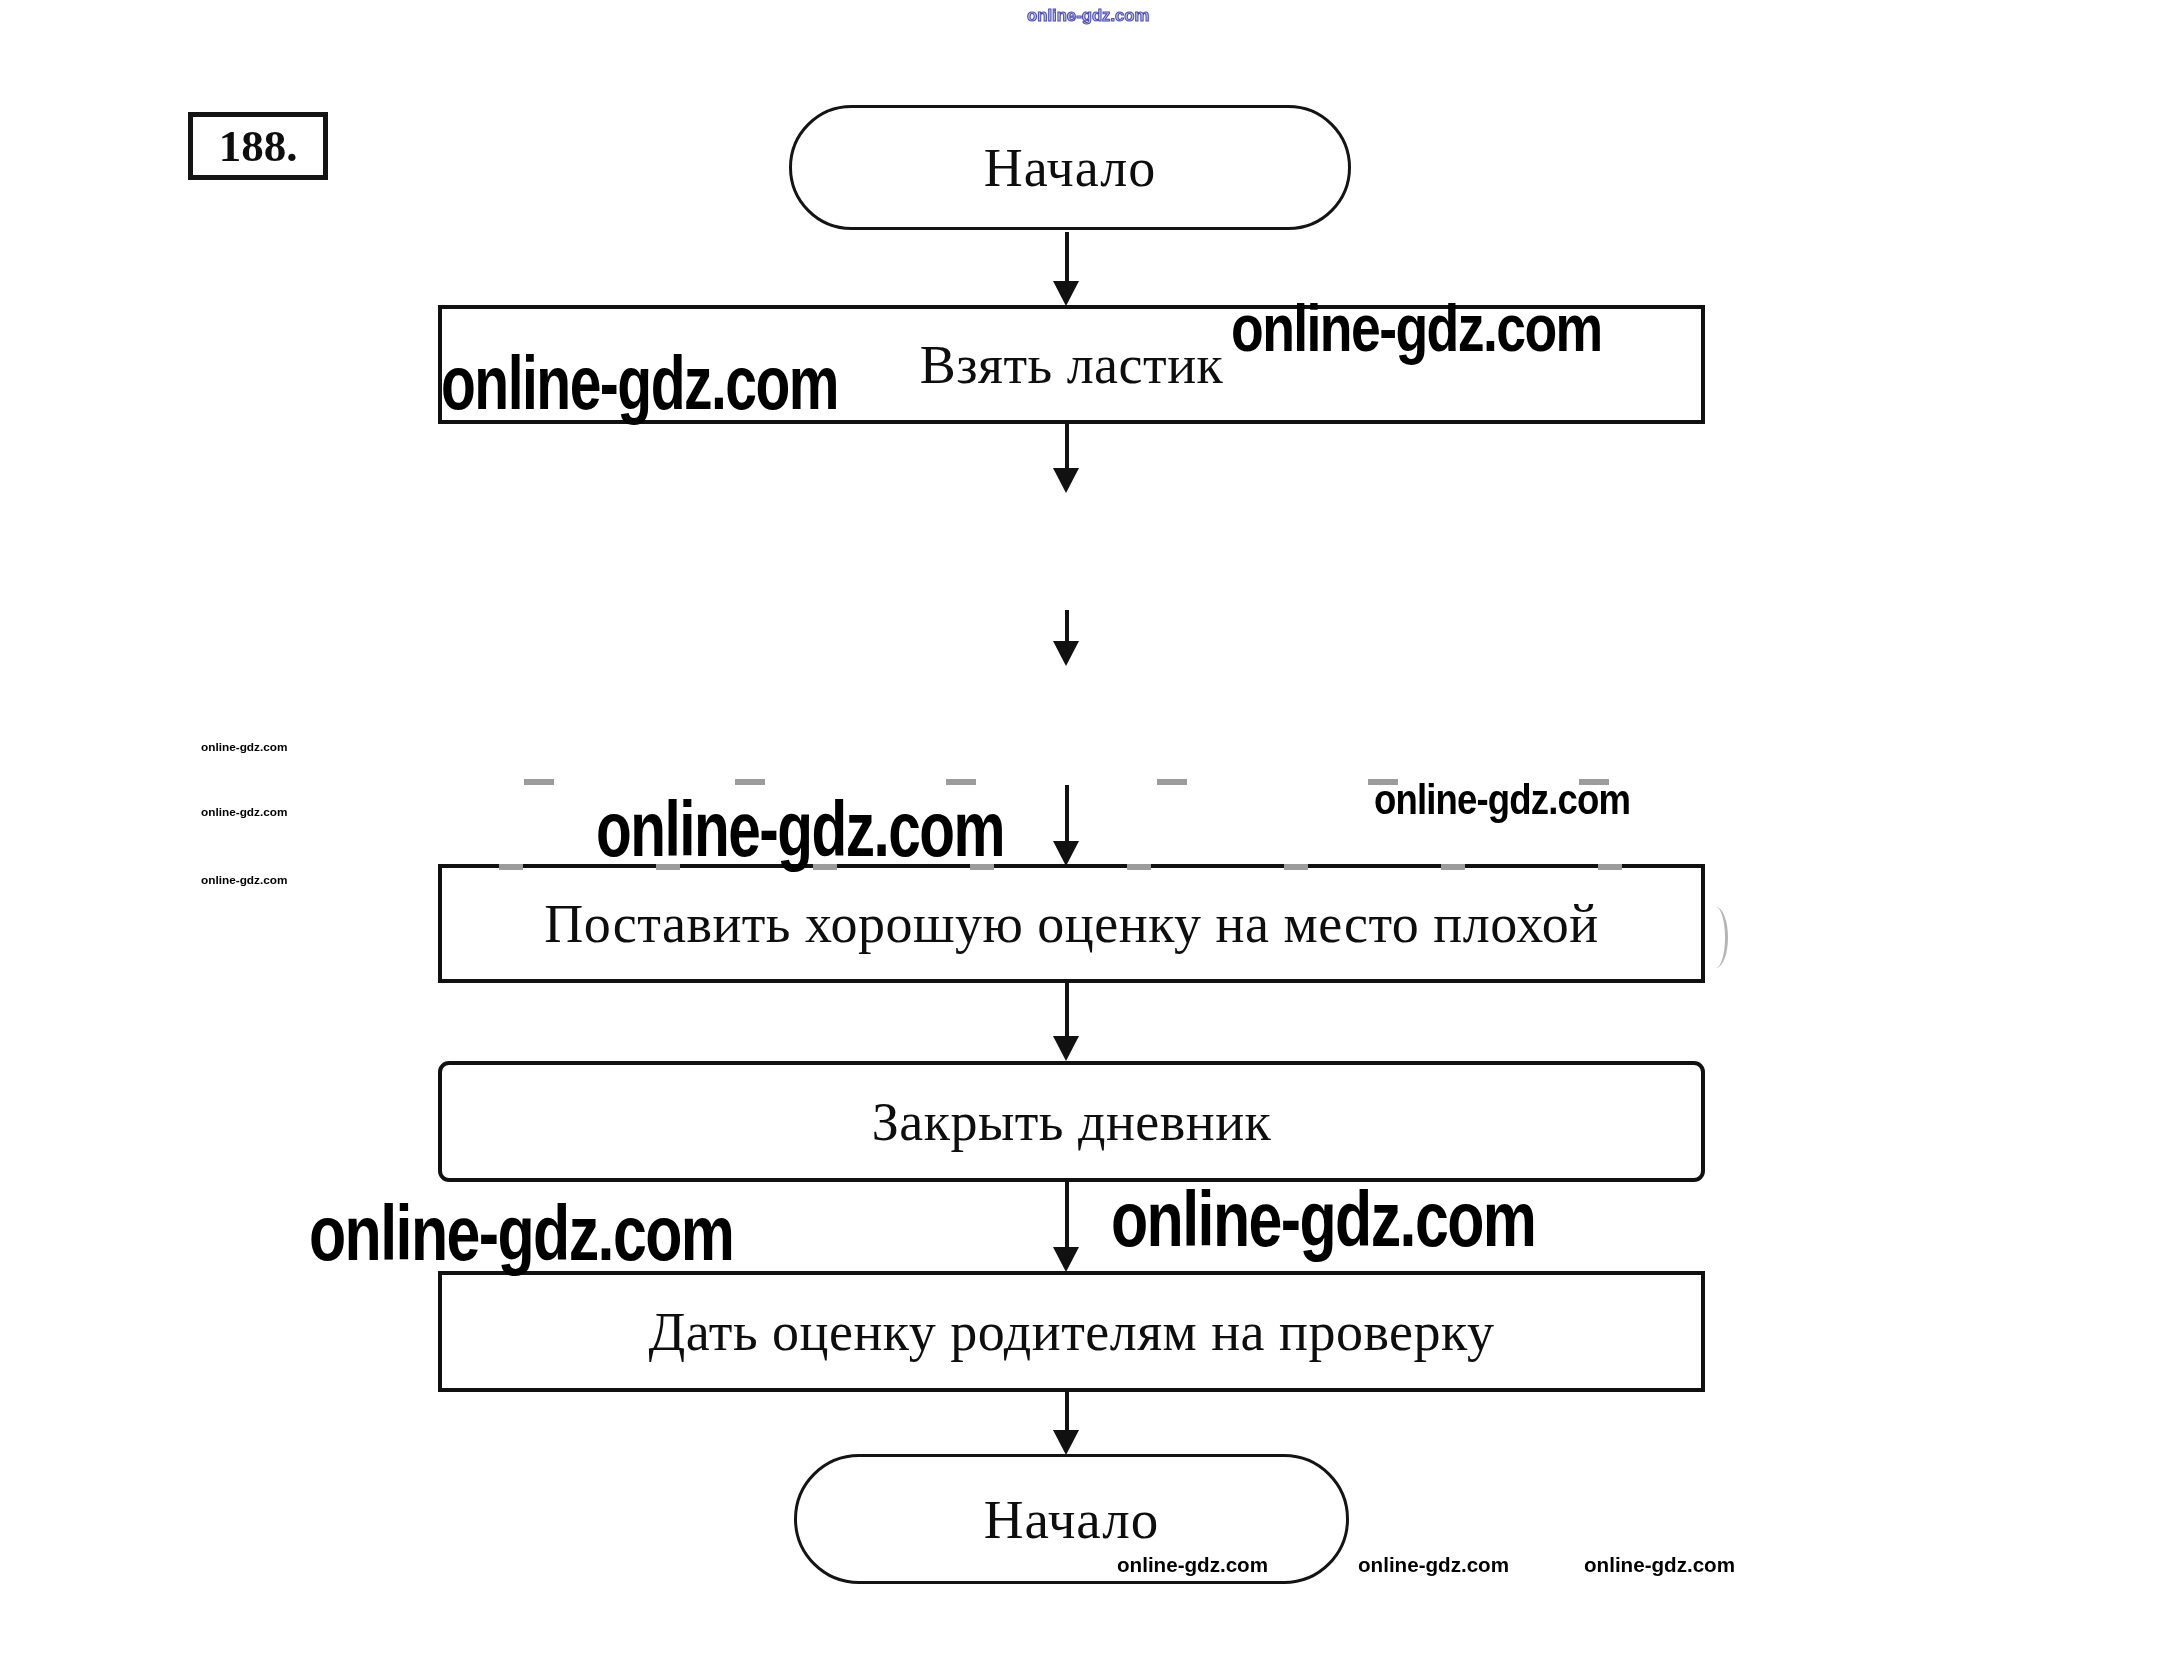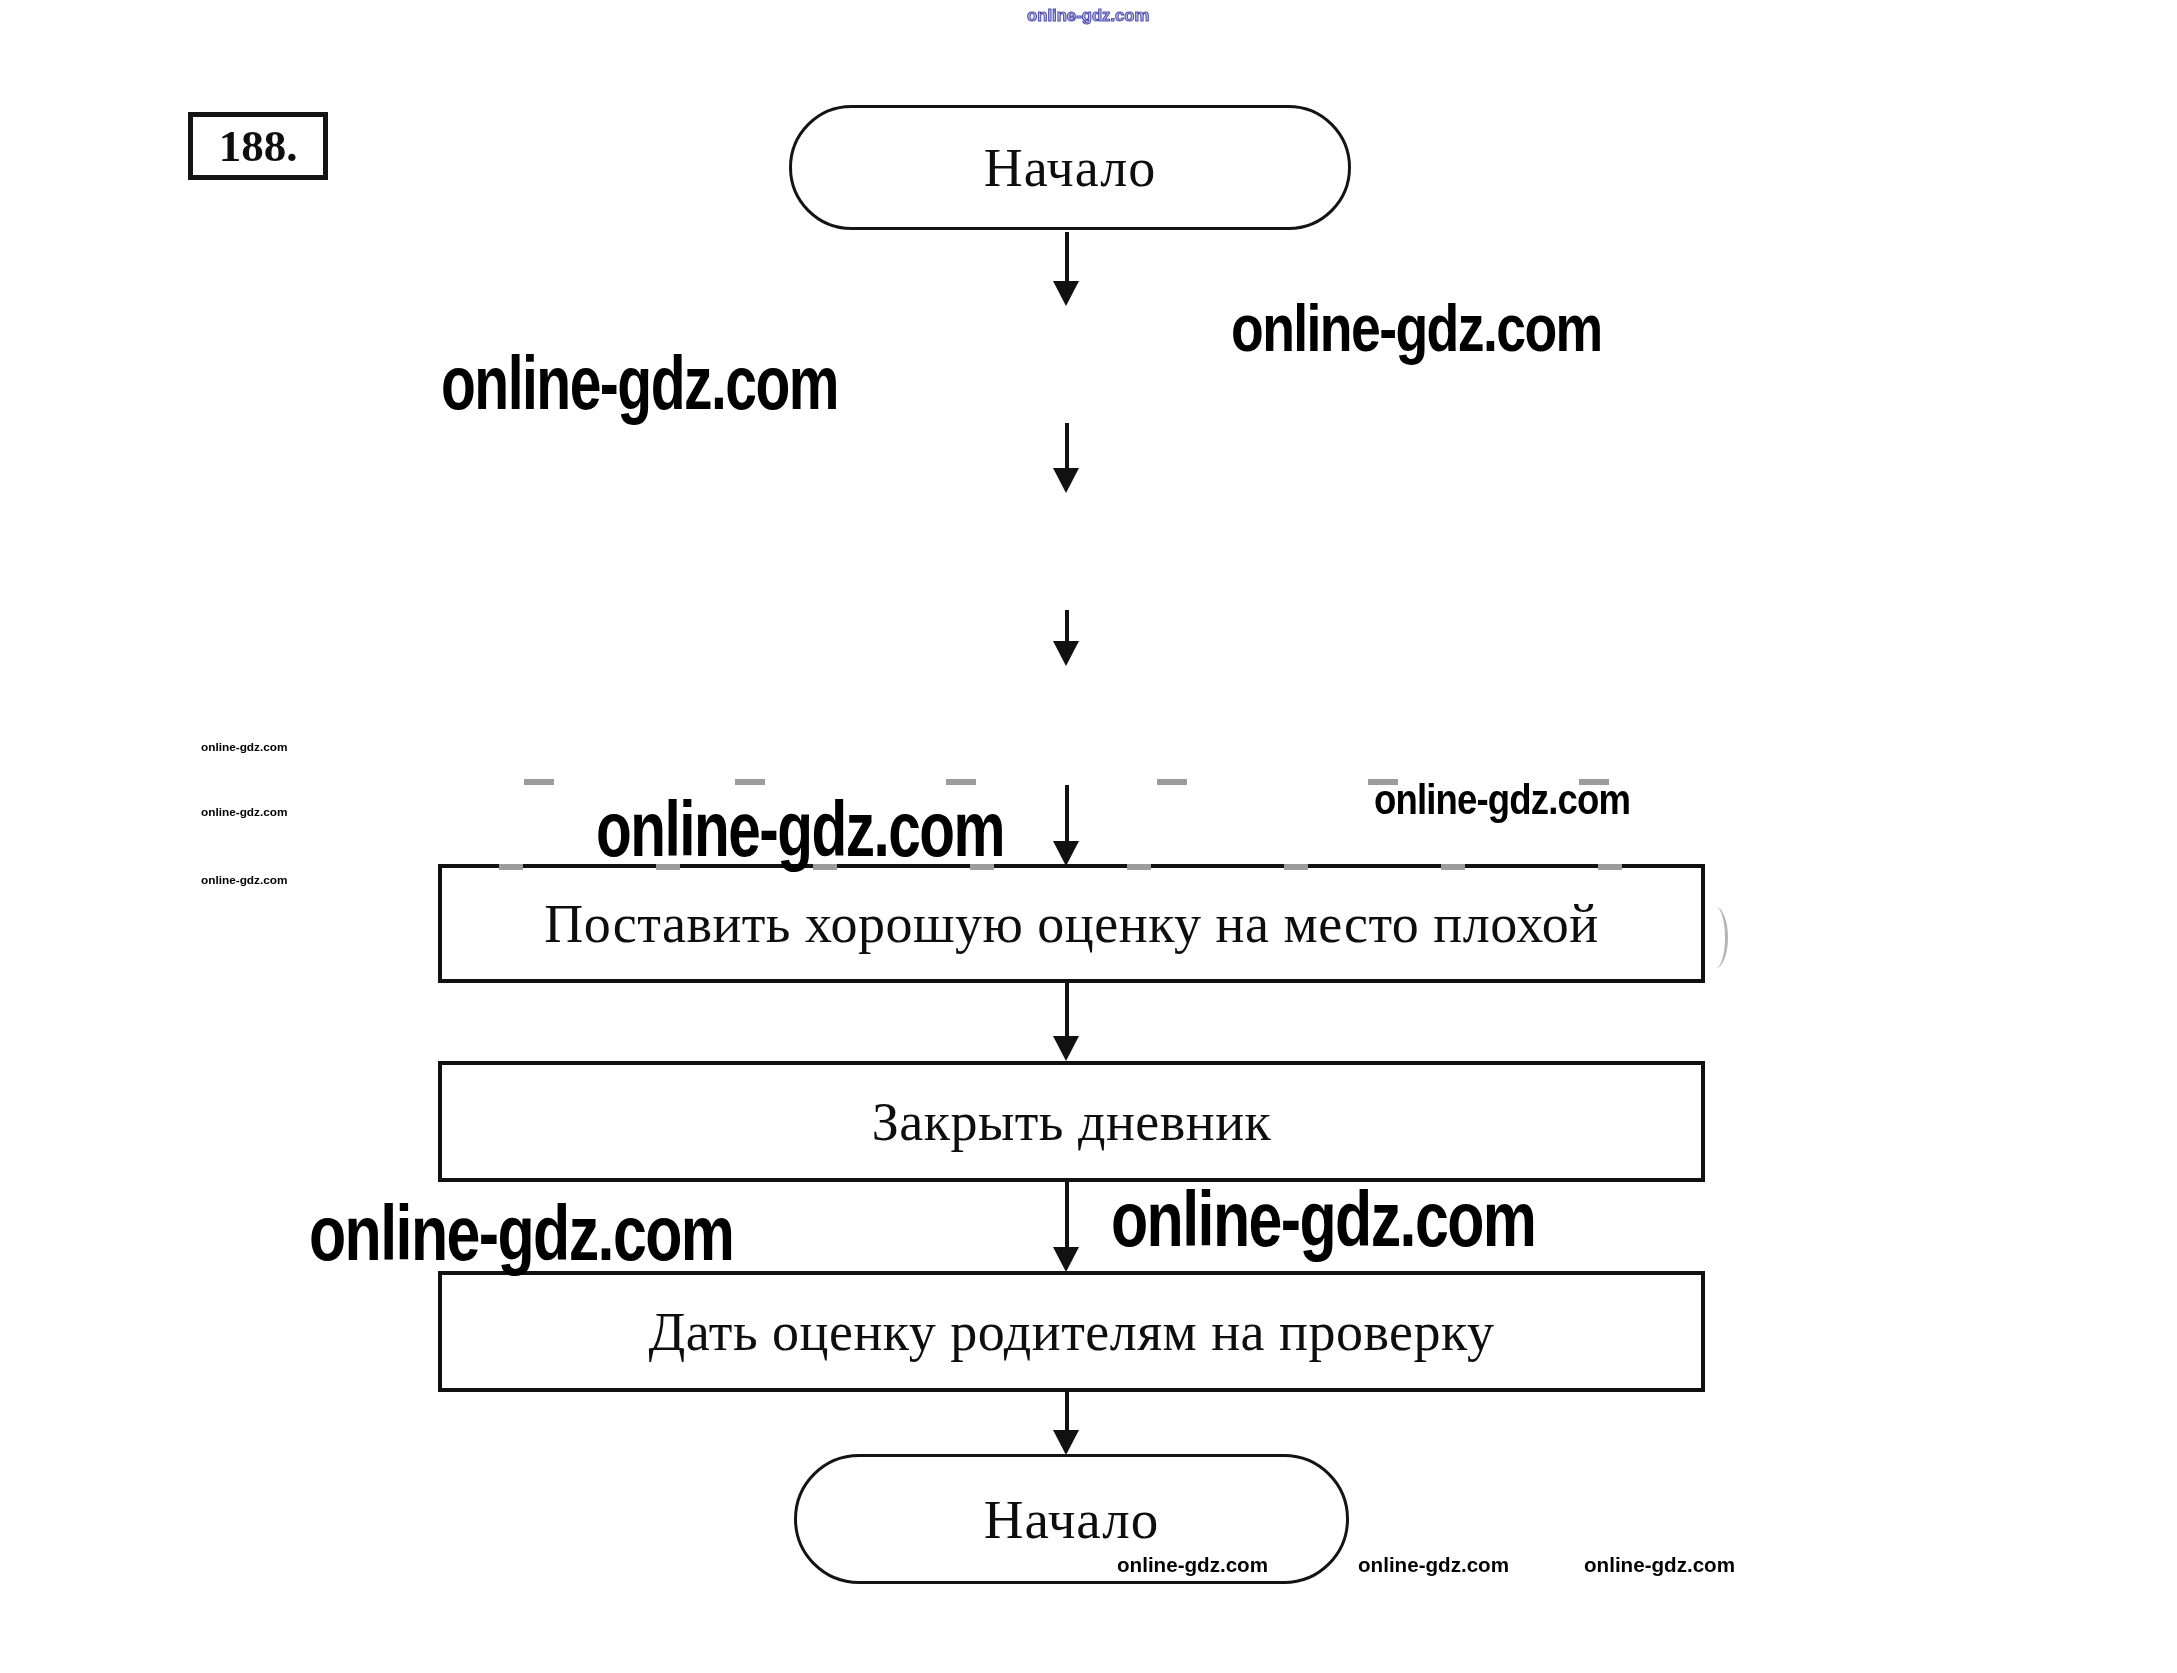--- a/index.html
+++ b/index.html
@@ -19,21 +19,21 @@
   .step{
     position:absolute; left:438px; width:1267px; box-sizing:border-box;
     border:4.9px solid #111; background:transparent;
     display:flex; align-items:center; justify-content:center;
     font-size:54px; letter-spacing:0.5px; text-align:center;
   }
   .step1{top:305px; height:119px;}
   .step2{top:491px; height:119px;}
   .step3{top:665px; height:121px;}
   .step4{top:864px; height:119px;}
-  .step5{top:1061px; height:121px;}
+  .step5{top:1061px; height:121px;border-radius:11px;}
   .step6{top:1271px; height:121px;}
   .num-box{
     position:absolute; left:188px; top:112px; width:140px; height:68px;
     box-sizing:border-box; border:5.9px solid #141414;
     display:flex; align-items:center; justify-content:center;
     font-size:45px; font-weight:bold;
   }
   
   .arrow{position:absolute; width:29px; left:1052px;}
   .arrow .shaft{position:absolute; left:12.7px; top:0; bottom:23.5px; width:3.9px; background:#111;}
@@ -105,20 +105,23 @@
 <div class="canvas">
 
   <div class="num-box">
     <span>188.</span>
   </div>
 
   <div class="terminal start-terminal">
     <span>Начало</span>
   </div>
 
+  <div class="step step1">
+    <span>Взять ластик</span>
+  </div>
   <div class="step step4">
     <span>Поставить хорошую оценку на место плохой</span>
   </div>
   <div class="step step5">
     <span>Закрыть дневник</span>
   </div>
   <div class="step step6">
     <span>Дать оценку родителям на проверку</span>
   </div>
 

